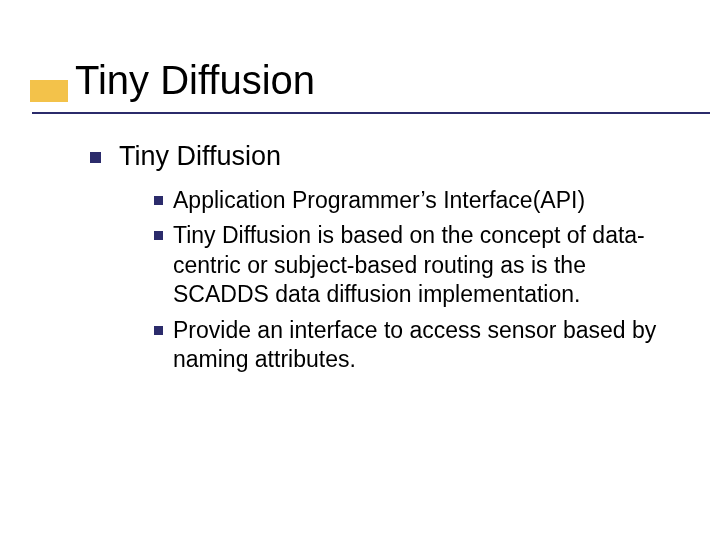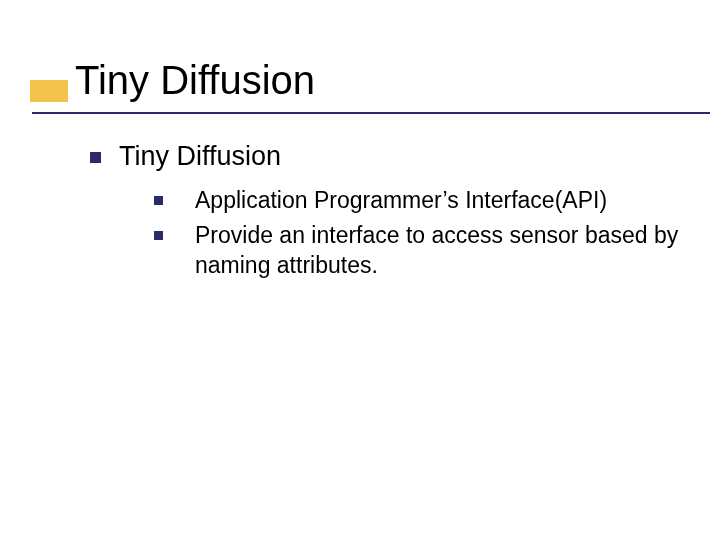--- a/index.html
+++ b/index.html
@@ -7,21 +7,21 @@
   .slide { position: relative; width: 720px; height: 540px; padding: 0; border-radius: 14px; }
   .title-wrap { position: absolute; left: 30px; top: 58px; width: 660px; }
   .accent { position: absolute; left: 0; top: 22px; width: 38px; height: 22px; background: #f3c24a; }
   .title { position: relative; font-size: 40px; font-weight: 400; padding-left: 45px; letter-spacing: 0; color: #000; }
   .title-rule { position: absolute; left: 32px; right: 10px; top: 112px; height: 0; border-top: 2px solid #2b2b6b; }
   .body { position: absolute; left: 90px; top: 140px; width: 590px; }
   .lvl1 { display: flex; align-items: flex-start; gap: 18px; margin-bottom: 12px; }
   .lvl1 .bullet { width: 11px; height: 11px; background: #2b2b6b; margin-top: 12px; flex: 0 0 auto; }
   .lvl1 .text { font-size: 27px; line-height: 1.25; }
   .lvl2-list { margin-left: 64px; margin-top: 4px; }
-  .lvl2 { display: flex; align-items: flex-start; gap: 32px; margin-bottom: 6px; }
+  .lvl2 { display: flex; align-items: flex-start; gap: 10px; margin-bottom: 6px; }
   .lvl2 .bullet { width: 9px; height: 9px; background: #2b2b6b; margin-top: 10px; flex: 0 0 auto; }
   .lvl2 .text { font-size: 23px; line-height: 1.28; max-width: 500px; }
 </style>
 </head>
 <body>
 <div class="slide">
 
   <div class="title-wrap">
     <div class="accent"></div>
     <div class="title">Tiny Diffusion</div>
@@ -33,18 +33,22 @@
       <span class="bullet"></span>
       <span class="text">Tiny Diffusion</span>
     </div>
     <div class="lvl2-list">
       <div class="lvl2">
         <span class="bullet"></span>
         <span class="text">Application Programmer’s Interface(API)</span>
       </div>
       <div class="lvl2">
         <span class="bullet"></span>
+        <span class="text">Tiny Diffusion is based on the concept of data-centric or subject-based routing as is the SCADDS data diffusion implementation.</span>
+      </div>
+      <div class="lvl2">
+        <span class="bullet"></span>
         <span class="text">Provide an interface to access sensor based by naming attributes.</span>
       </div>
     </div>
   </div>
 
 </div>
 
 </body></html>

